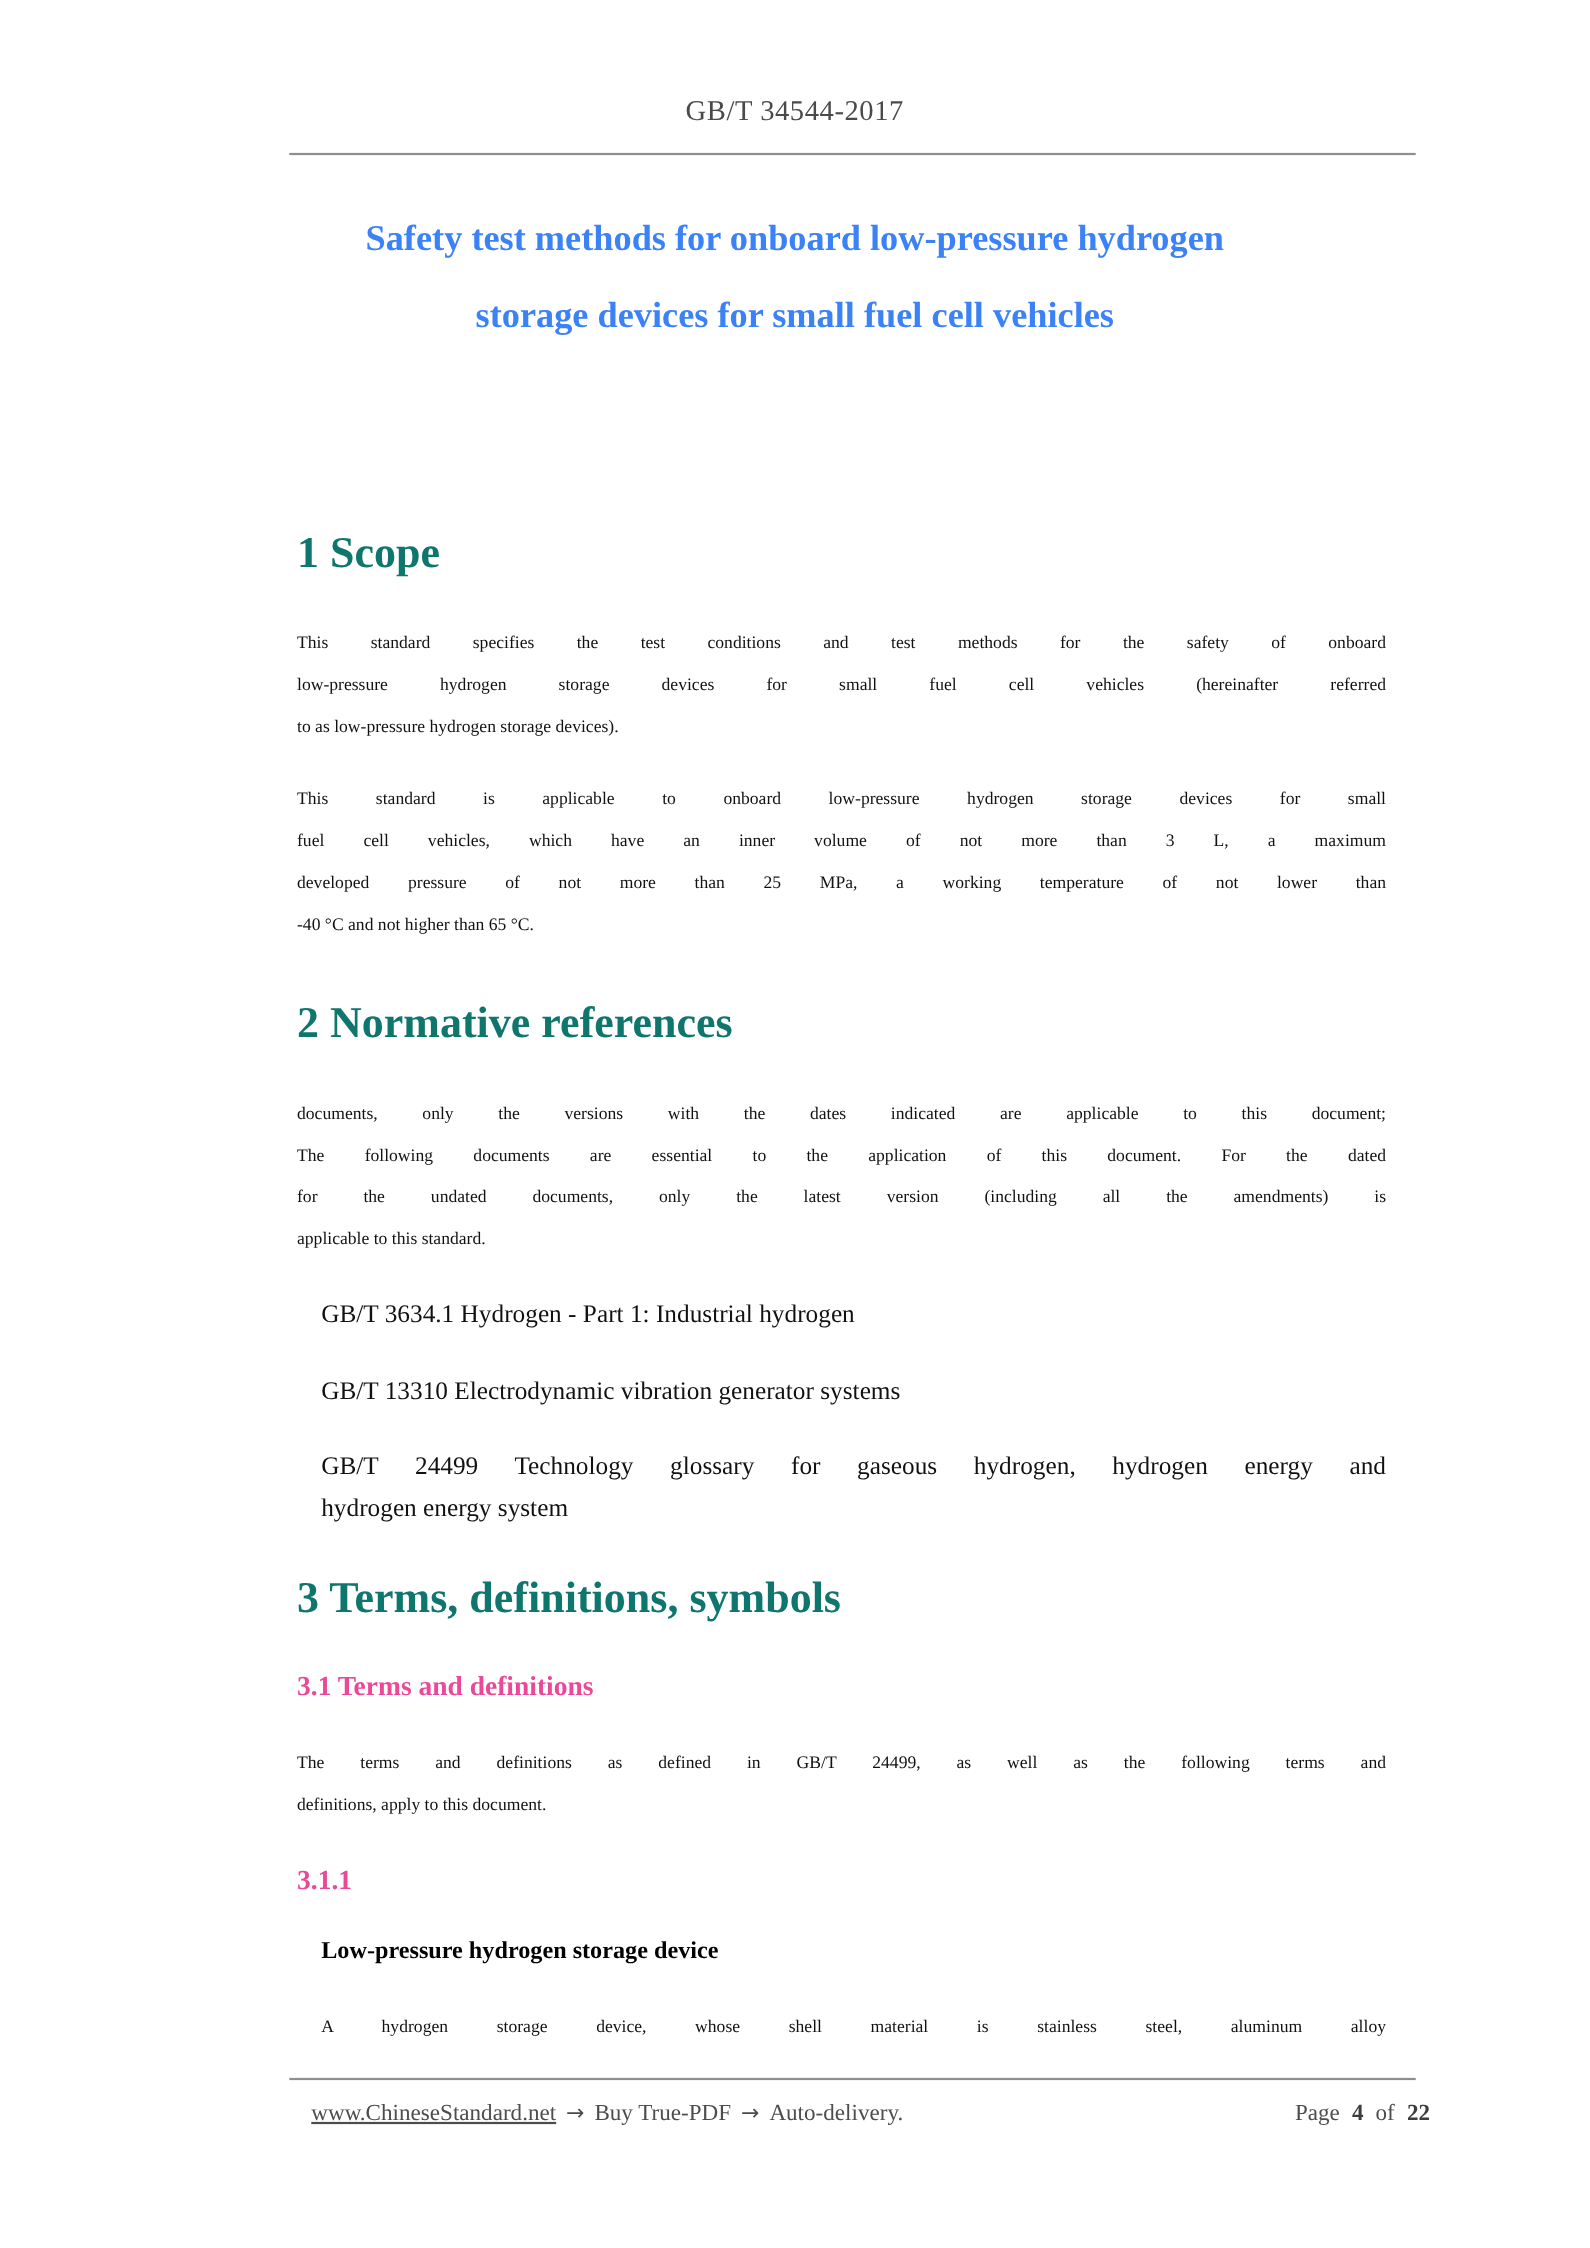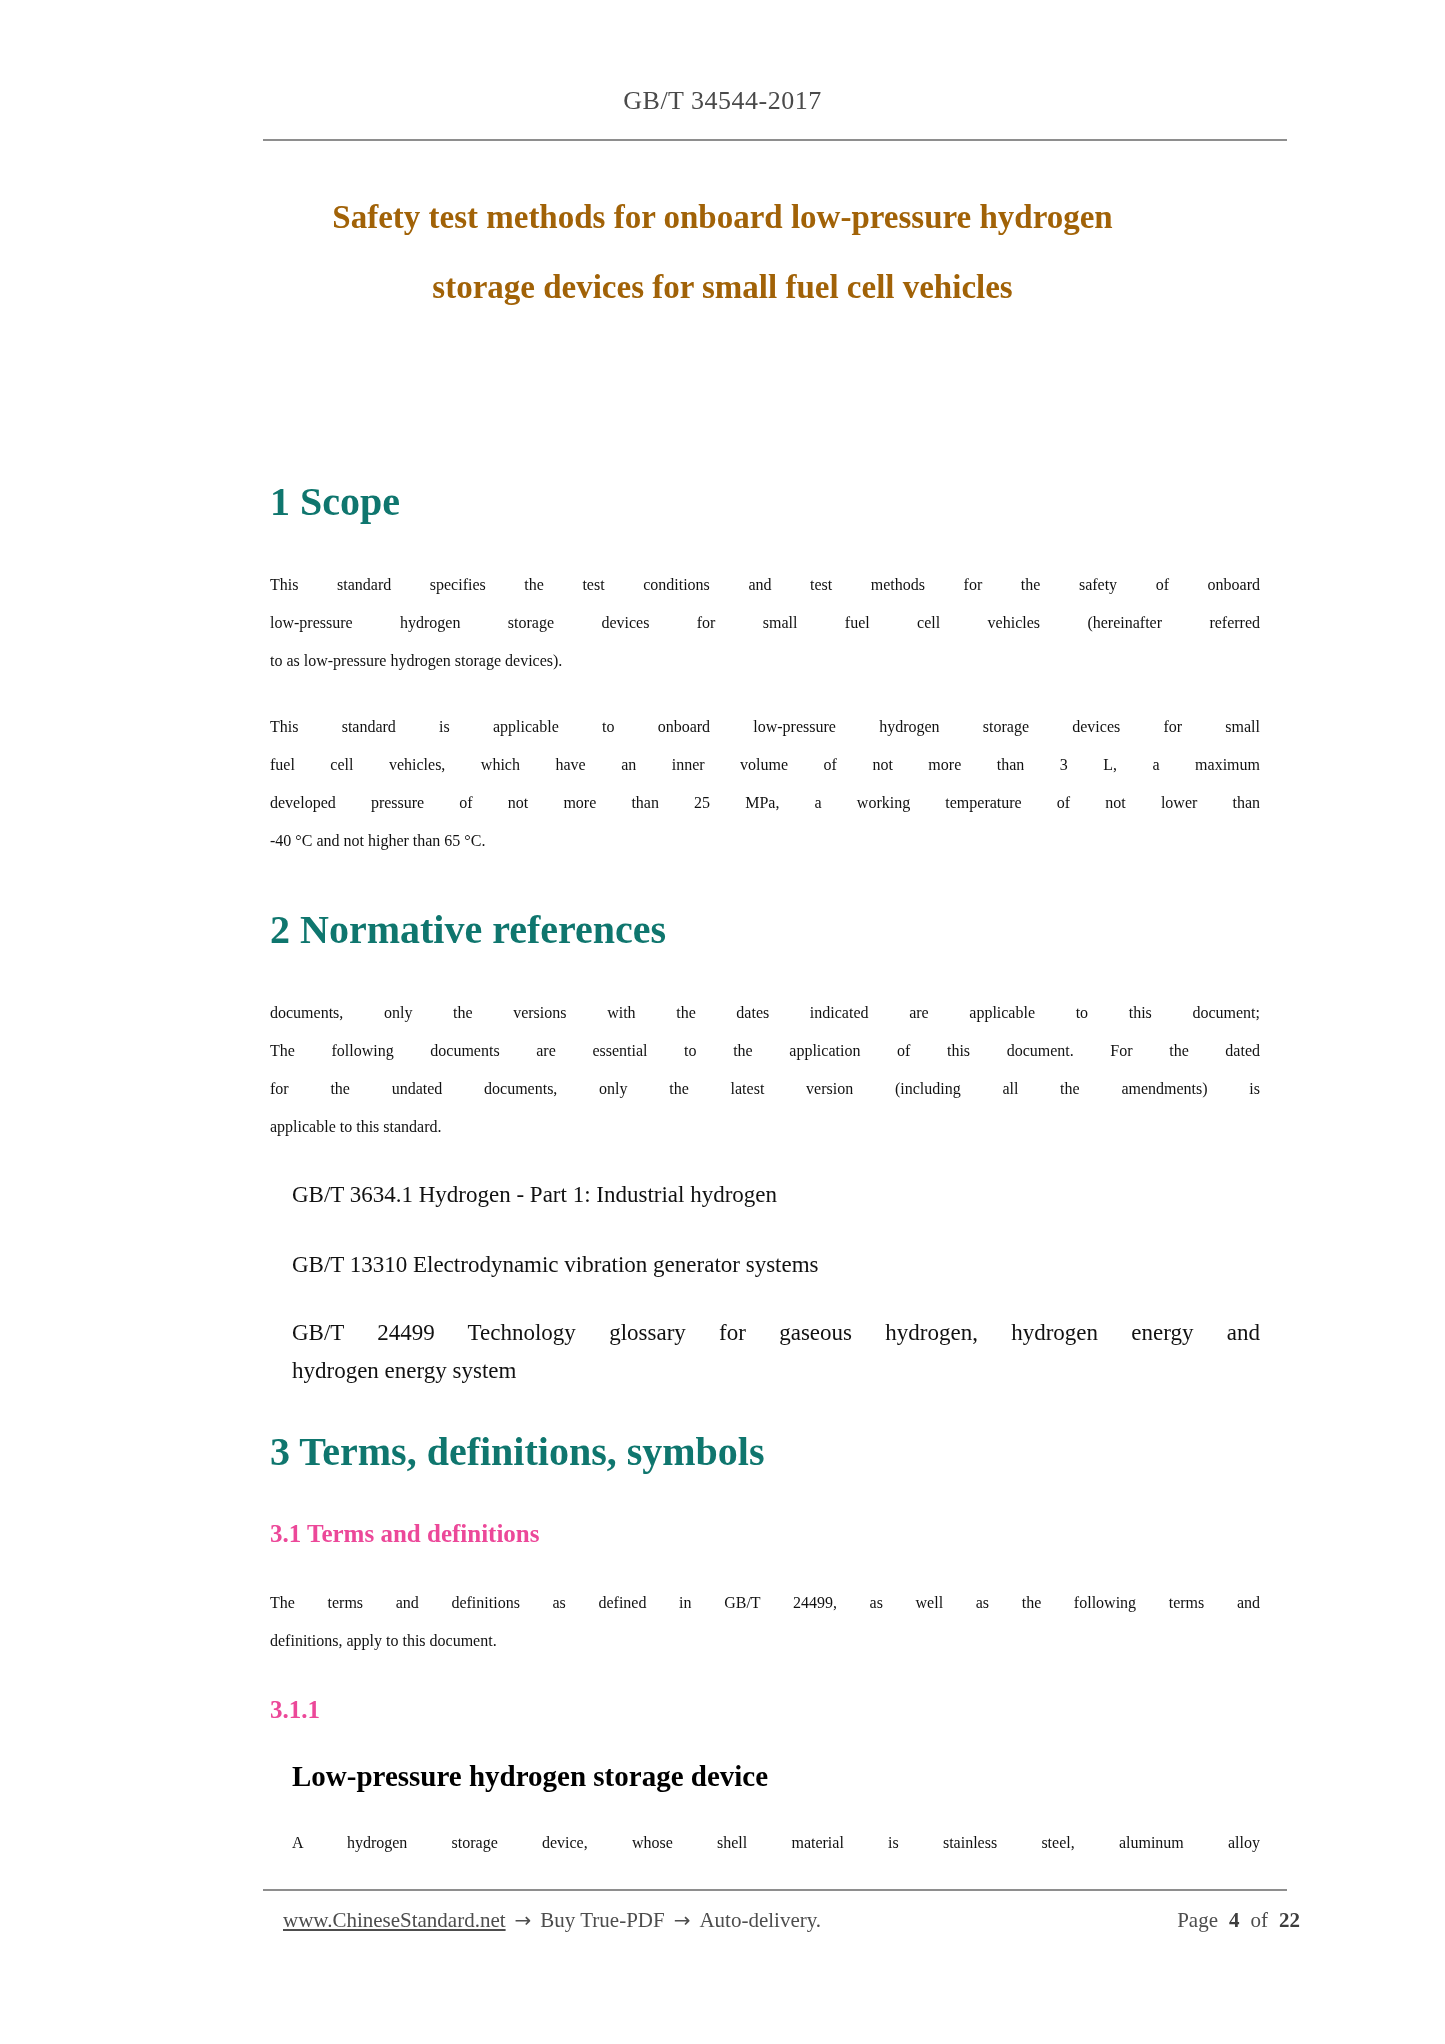--- a/index.html
+++ b/index.html
@@ -12,32 +12,32 @@
   .abs { position:absolute; }
 
   .doc-header { top:86px; left:0; width:100%; text-align:center;
     font-size:26px; color:#4a4a4a; letter-spacing:0.5px; }
 
   .rule { left:186px; width:1024px; height:0; border-top:2px solid #8e8e8e; }
   .rule-top { top:139px; }
   .rule-bottom { top:1889px; }
 
   .doc-title { top:182px; left:0; width:100%; text-align:center;
-    font-weight:bold; font-size:33px; line-height:70px; color:#a16207; }
+    font-weight:bold; font-size:33px; line-height:70px; color:#3b82f6; }
 
   .sec { left:193px; width:990px; font-size:40px; font-weight:bold; color:#0f766e; }
   #h-scope     { top:478px; }
   #h-normative { top:906px; }
   #h-terms     { top:1428px; }
 
   .sub { left:193px; width:990px; font-size:25px; font-weight:bold; color:#ec4899; }
   #h-31  { top:1520px; }
   #h-311 { top:1696px; }
   .term-title { top:1760px; left:193px; width:990px; padding-left:22px;
-    font-size:29px; font-weight:bold; color:#000; }
+    font-size:22px; font-weight:bold; color:#000; }
 
   .para { left:193px; width:990px; font-size:16px; line-height:38px; color:#111; }
   #para-scope-1 { top:566px; }
   #para-scope-2 { top:708px; }
   #para-norm    { top:994px; }
   #para-terms   { top:1584px; }
   #para-def     { top:1824px; padding-left:22px; }
 
   .ref { left:193px; width:990px; padding-left:22px;
     font-size:23px; line-height:38px; color:#111; }

